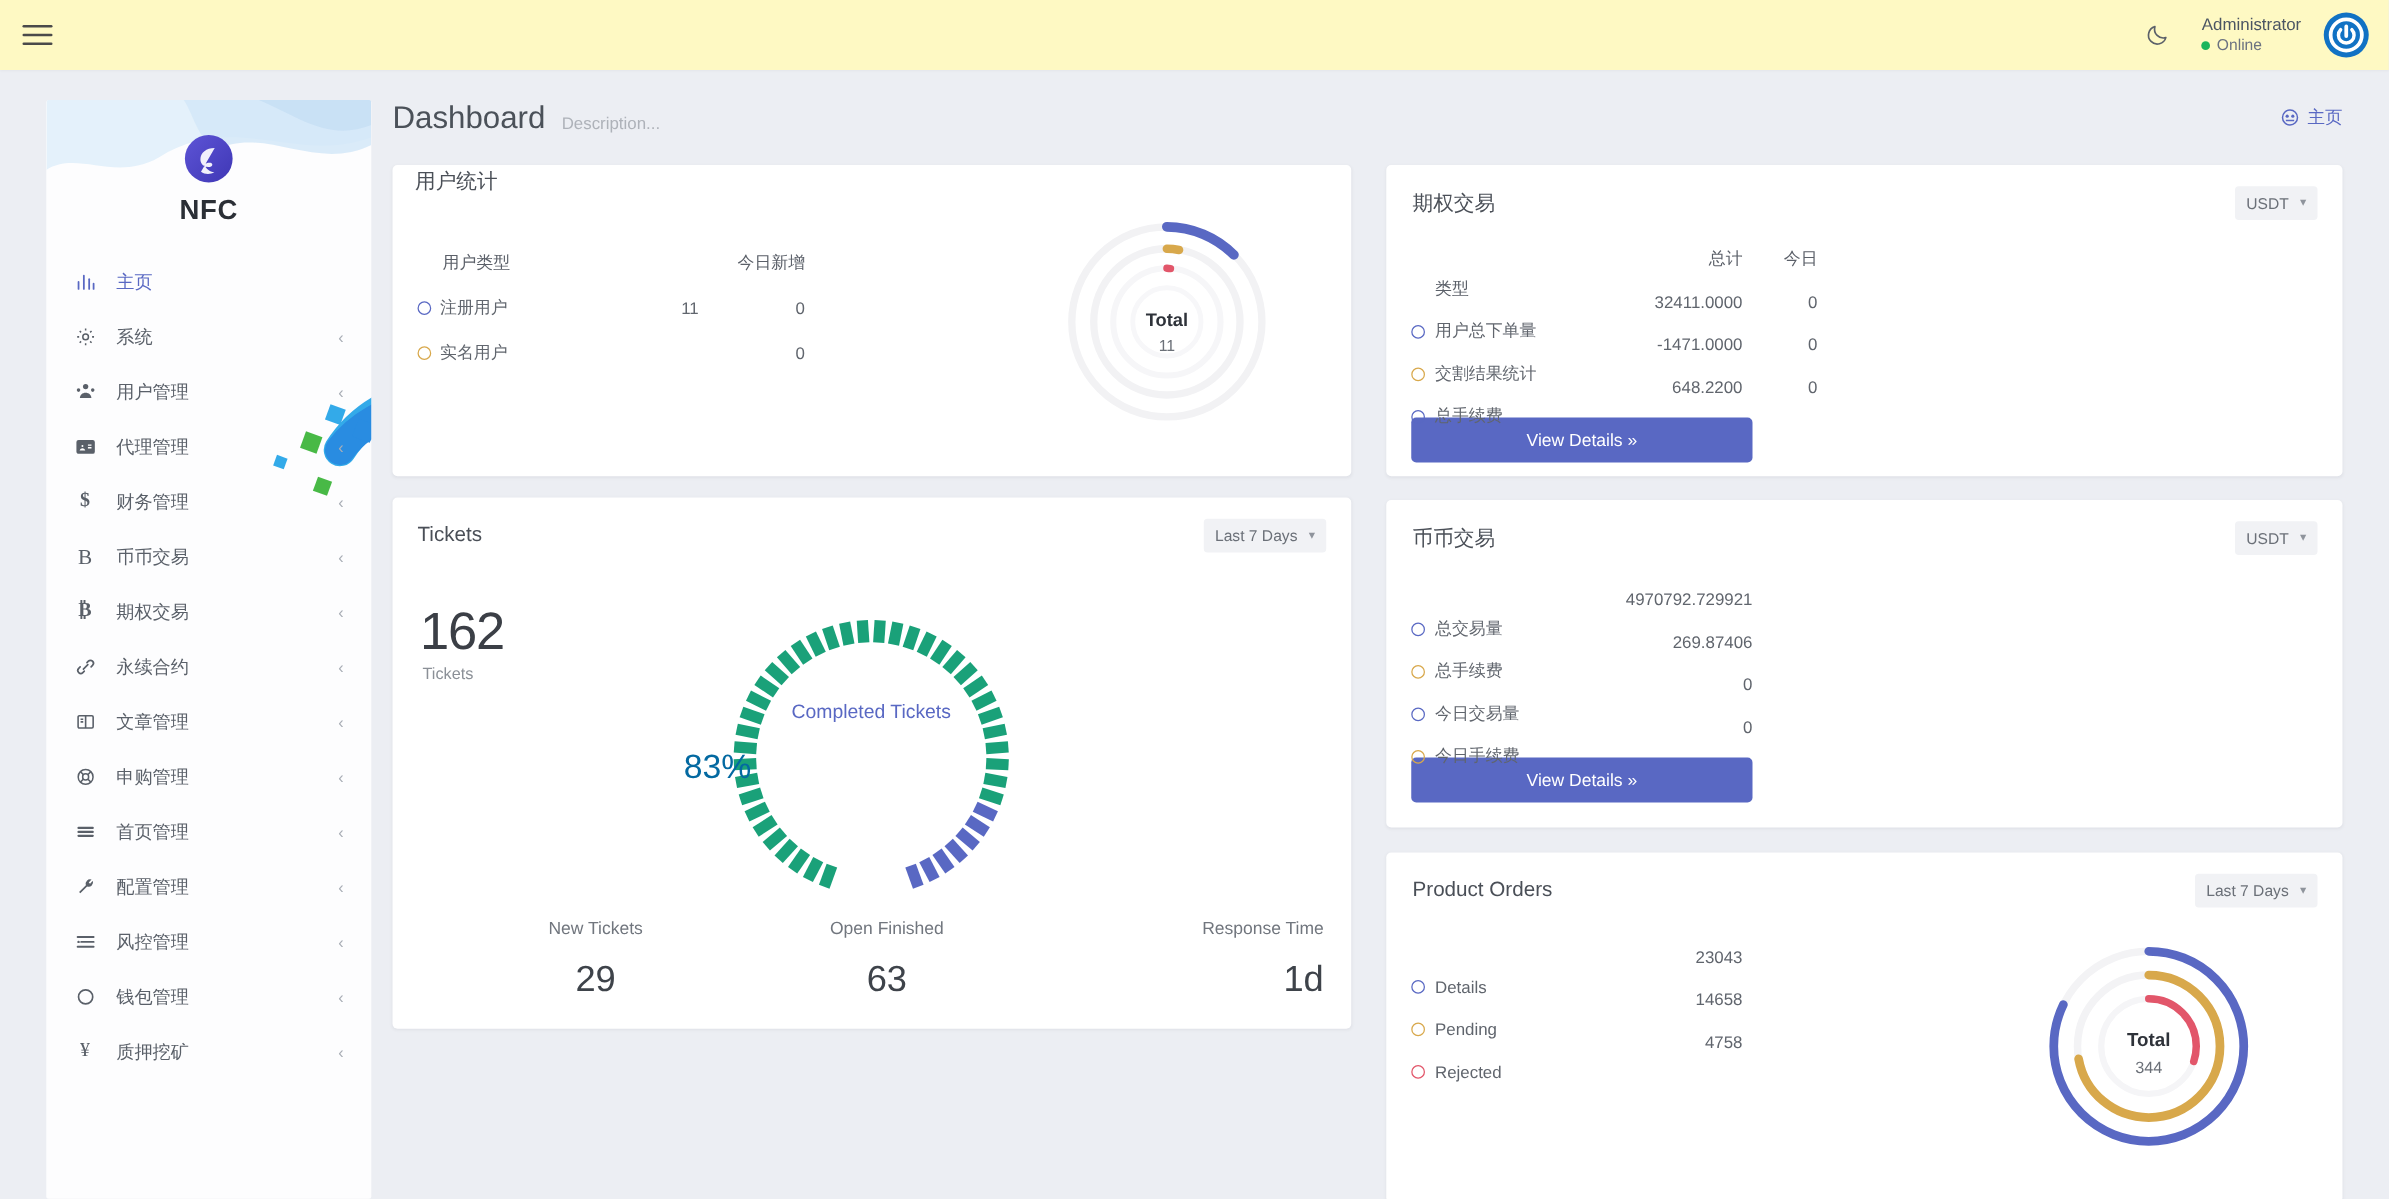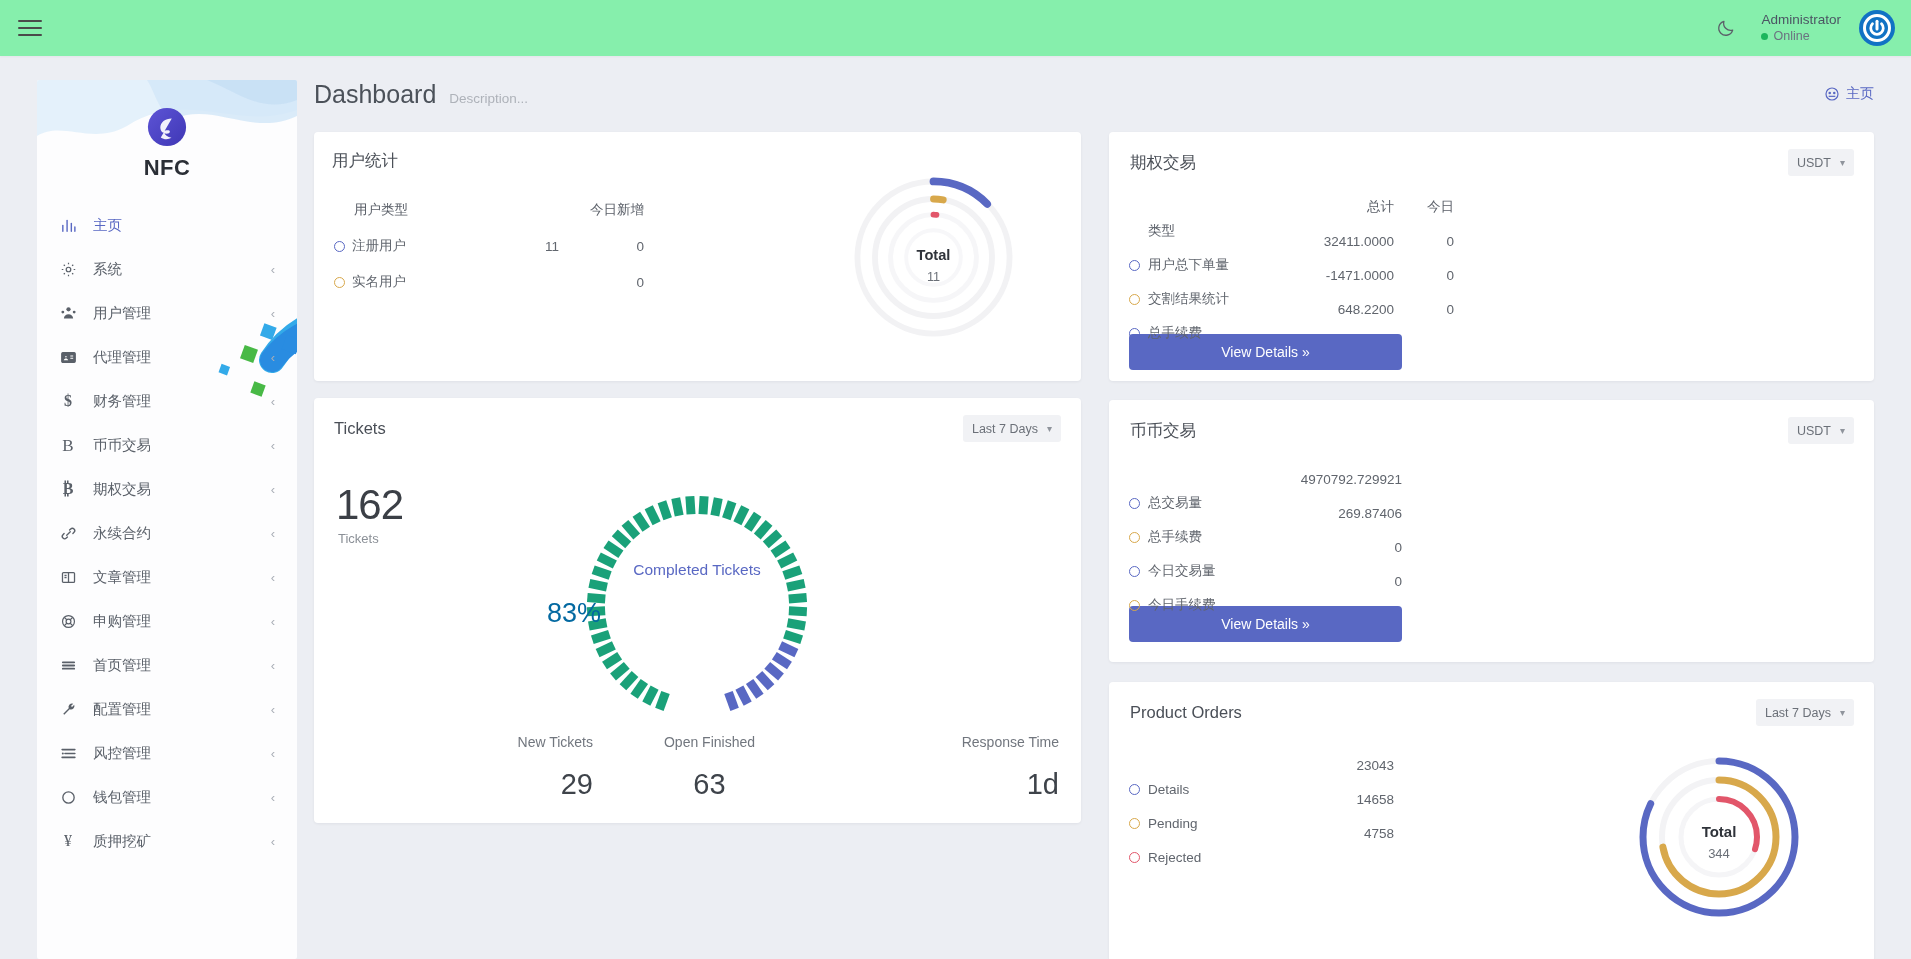--- a/index.html
+++ b/index.html
@@ -6,21 +6,21 @@
   html, body {
     width: 1911px; height: 959px;
     background: #eceef3;
     font-family: "Liberation Sans", "DejaVu Sans", sans-serif;
     overflow: hidden;
   }
 
   
   .topbar {
     position: absolute; left: 0; top: 0; width: 1911px; height: 56px;
-    background: #86efac; display: flex; align-items: center;
+    background: #fef9c3; display: flex; align-items: center;
     box-shadow: 0 1px 2px rgba(0,0,0,.04);
   }
   .hamburger { margin-left: 18px; width: 30px; height: 30px; display:flex; flex-direction:column;
     justify-content:center; gap:5px; cursor:pointer; }
   .hamburger i { display:block; height:2px; background:#4a4a4a; border-radius:1px; }
   .hamburger i:nth-child(1){ width:24px; }
   .hamburger i:nth-child(2){ width:24px; }
   .hamburger i:nth-child(3){ width:24px; }
   .topbar-right { margin-left:auto; display:flex; align-items:center; gap:18px; padding-right:16px; }
   .moon-btn { width:34px;height:34px;display:flex;align-items:center;justify-content:center;cursor:pointer; }
@@ -66,21 +66,21 @@
   .card { position:absolute; background:#fff; border-radius:4px; box-shadow:0 1px 3px rgba(16,24,40,.06); }
   .card-title { font-size:16.5px; color:#4a4f57; font-weight:400; }
   .pill {
     background:#f1f2f5; border-radius:3px; height:27px; padding:0 9px;
     display:flex; align-items:center; gap:9px; font-size:12.5px; color:#6b7078; cursor:pointer;
   }
   .pill .chev { font-size:10px; color:#8f949c; }
 
   
   #card-users { left:314px; top:132px; width:767px; height:249px; }
-  .us-head { padding:18px 0 0 18px; }
+  .us-head { padding:2px 0 0 18px; }
   .us-table { position:absolute; left:20px; top:60px; width:310px; font-size:13.5px; }
   .us-row { display:flex; align-items:center; height:36px; }
   .us-row .c1 { width:130px; display:flex; align-items:center; gap:7px; color:#61666e; }
   .us-row .c2 { width:95px; text-align:right; color:#61666e; }
   .us-row .c3 { width:85px; text-align:right; color:#61666e; }
   .us-row.hdr .c1,.us-row.hdr .c2,.us-row.hdr .c3 { color:#5b6069; }
   .us-row.hdr .c1 { padding-left:20px; }
   .ring-mark { width:11px;height:11px;border-radius:50%;border:1.6px solid #5968c3;flex:0 0 11px; }
   .ring-mark.gold { border-color:#d8a84b; }
   .ring-mark.red  { border-color:#e2566a; }
@@ -91,21 +91,21 @@
   .tk-head { display:flex; align-items:center; justify-content:space-between; padding:17px 20px 0 20px; }
   .tk-big { position:absolute; left:22px; top:83px; font-size:42px; color:#3b3f46; font-weight:400; letter-spacing:-1px;}
   .tk-big-sub { position:absolute; left:24px; top:133px; font-size:13px; color:#8b9097; }
   .tk-gauge { position:absolute; left:233px; top:58px; width:300px; height:300px; }
   .tk-gauge-label { position:absolute; left:233px; top:163px; width:300px; text-align:center;
     font-size:15.5px; color:#5968c3; }
   .tk-gauge-pct { position:absolute; left:233px; top:200px; width:300px; text-align:left;
     font-size:27px; color:#0369a1; }
   .tk-foot { position:absolute; left:0; bottom:22px; width:100%; display:flex; }
   .tk-cell { flex:1; text-align:center; }
-  .tk-cell:first-child { text-align:right; padding-left:22px;margin-left:24px; }
+  .tk-cell:first-child { text-align:center; padding-left:22px;margin-left:24px; }
   .tk-cell:last-child { text-align:right; padding-right:22px; }
   .tk-cell .lbl { font-size:14px; color:#71767e; }
   .tk-cell .val { font-size:29px; color:#3e434a; margin-top:18px; font-weight:400; }
 
   
   #card-option { left:1109px; top:132px; width:765px; height:249px; }
   #card-coin   { left:1109px; top:400px; width:765px; height:262px; }
   #card-orders { left:1109px; top:682px; width:765px; height:280px; }
   .rc-head { display:flex; align-items:center; justify-content:space-between; padding:17px 20px 0 21px; }
   .rc-body { padding:14px 0 0 20px; font-size:13.5px; }

